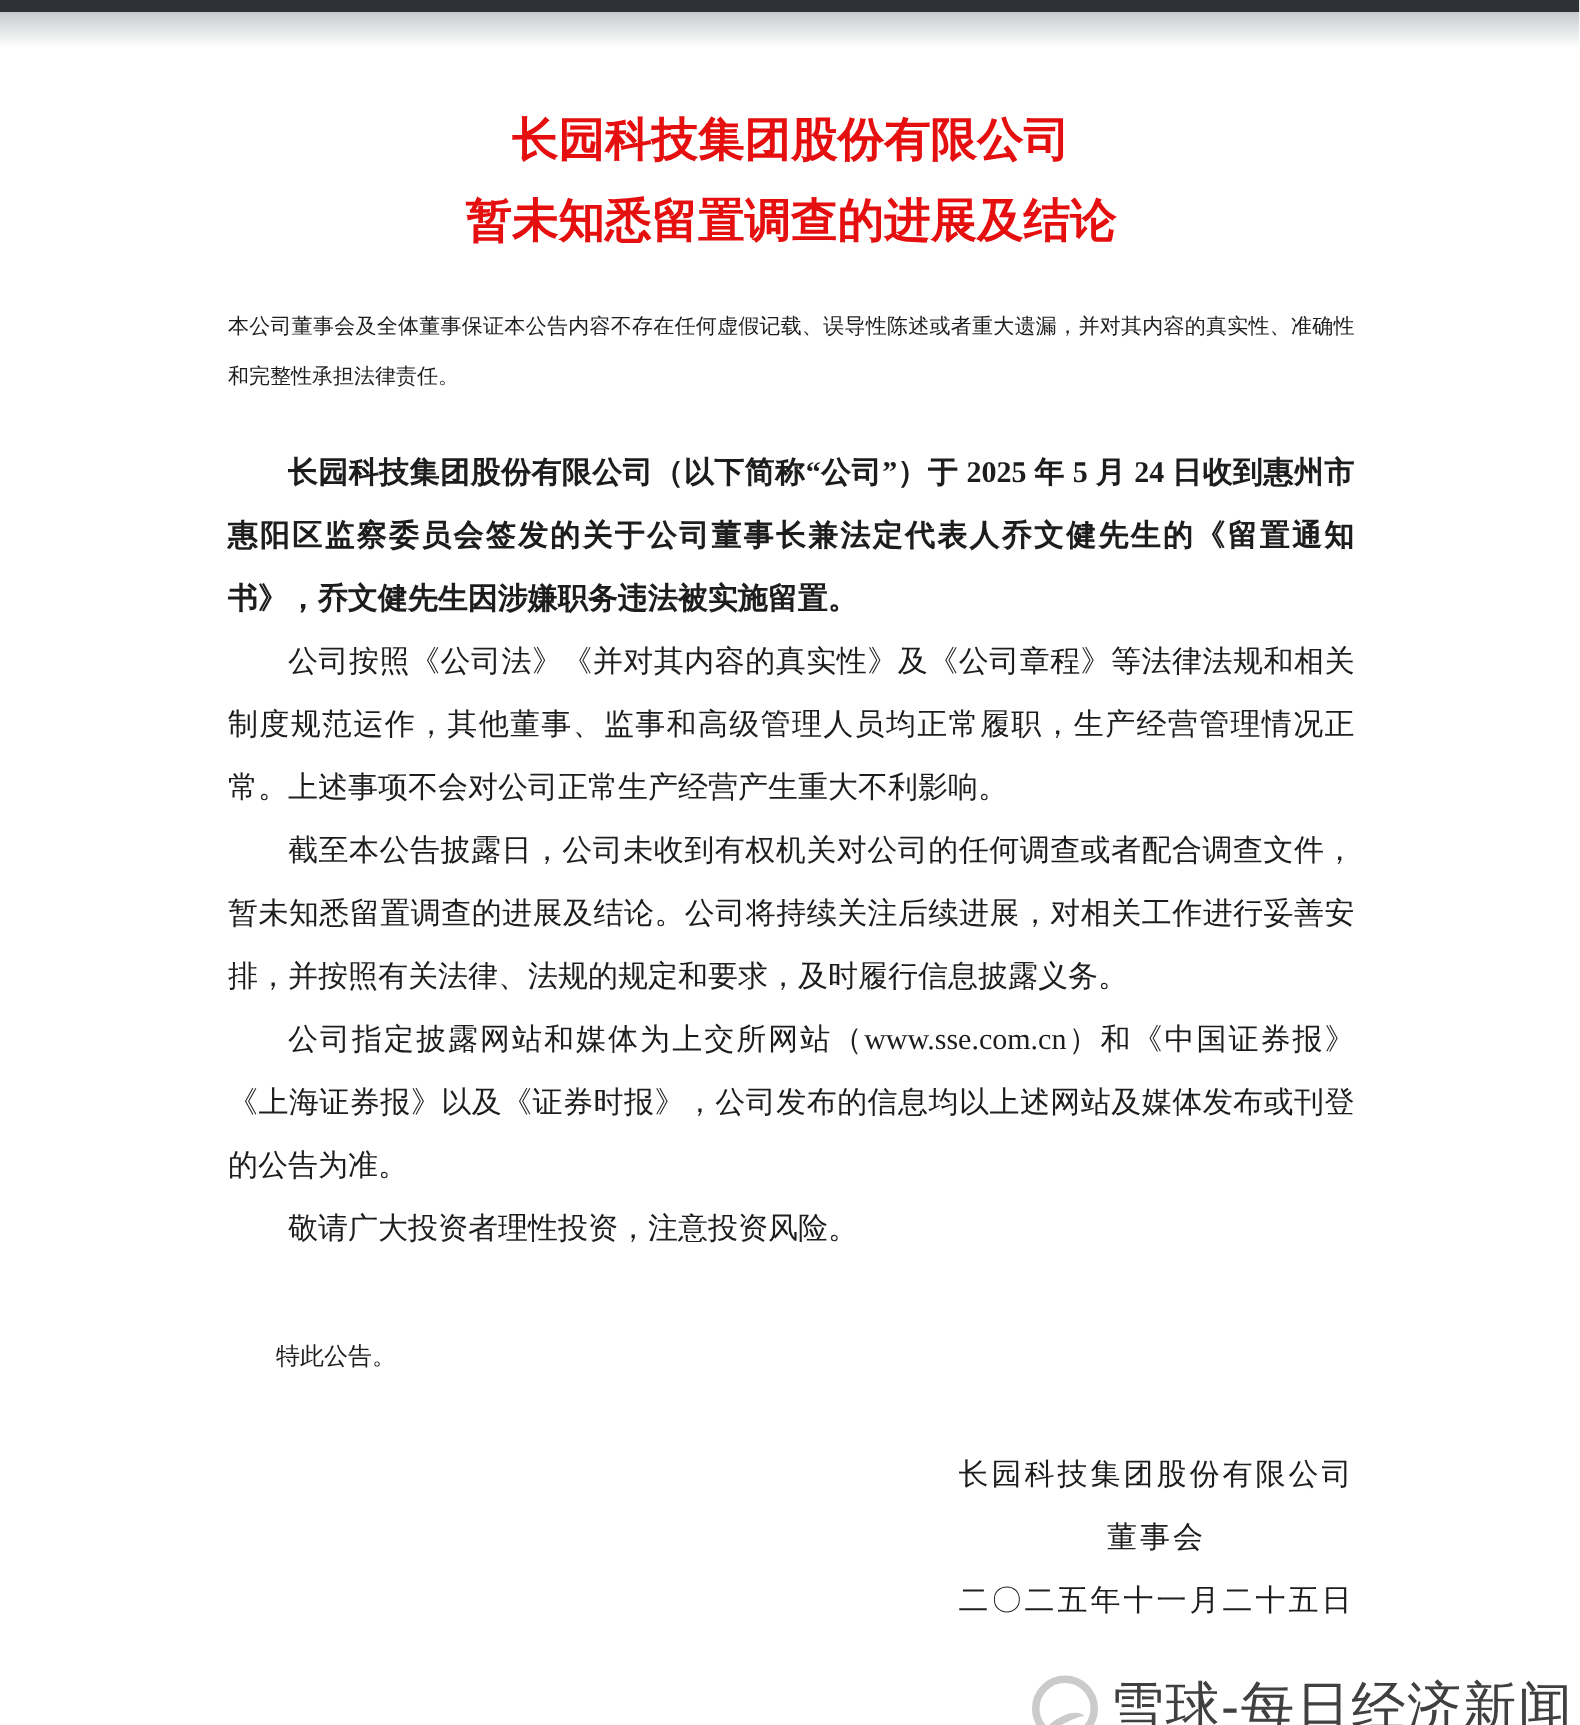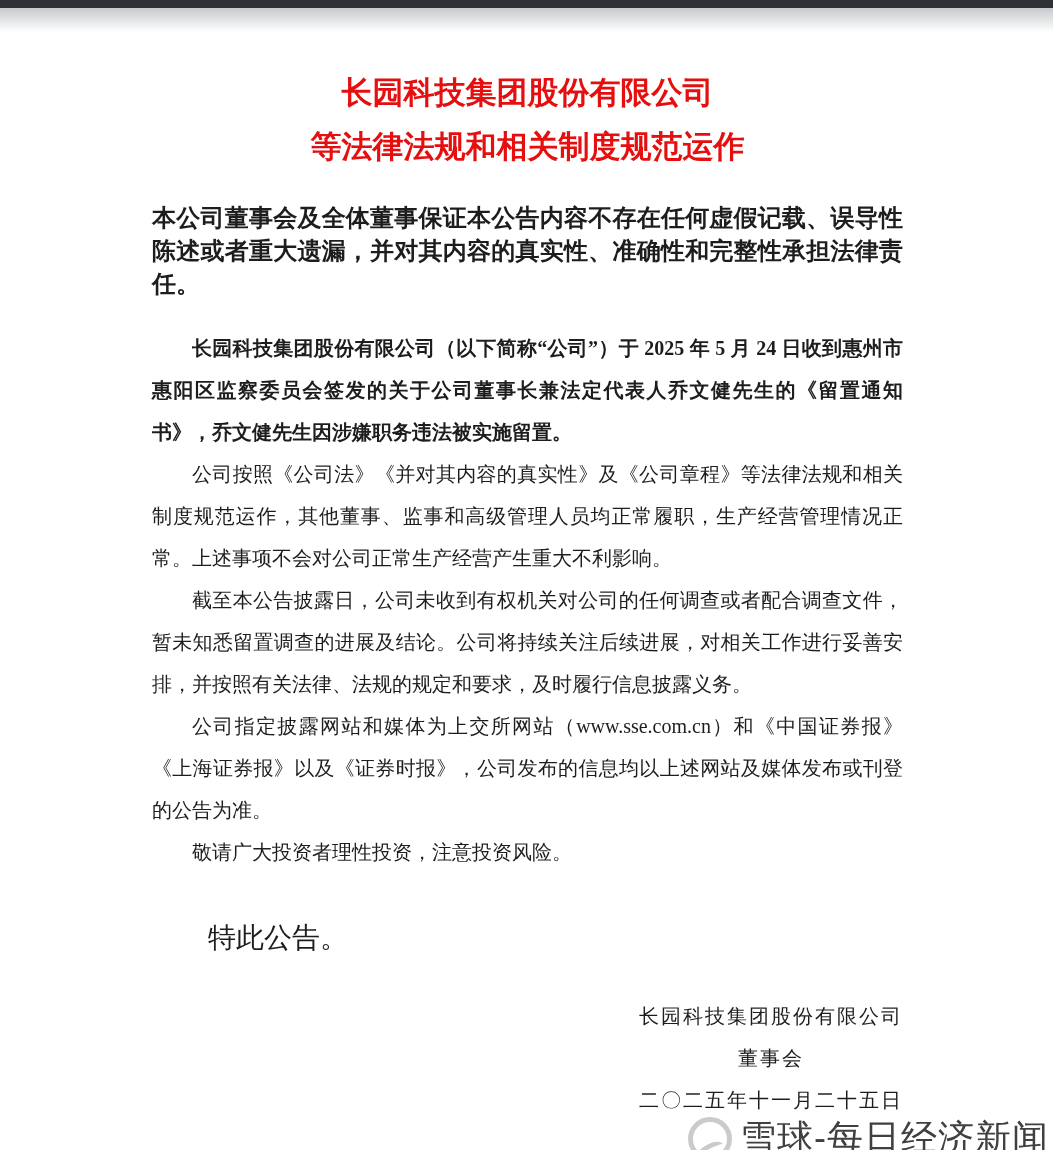--- a/index.html
+++ b/index.html
@@ -32,39 +32,39 @@
     font-family: "Liberation Sans", "DejaVu Sans", sans-serif;
     font-weight: 700;
     color: #e60f0f;
     font-size: 31px;
     line-height: 54px;
   }
   .title-line { display: block; }
 
   .preamble {
     margin: 28px 0 0 0;
-    font-weight: 700;
-    font-size: 24px;
+    font-weight: 400;
+    font-size: 14px;
     line-height: 33px;
     text-align: justify;
   }
 
   .para-group { margin-top: 26px; }
   .para {
     margin: 0;
     font-size: 20px;
     line-height: 42px;
     text-align: justify;
     text-indent: 2em;
   }
   .bold { font-weight: 700; }
 
   .closing {
     margin: 44px 0 0 0;
-    font-size: 28px;
+    font-size: 16px;
     line-height: 42px;
     text-indent: 2em;
   }
 
   .signature {
     margin: 36px 0 0 auto;
     width: fit-content;
     text-align: center;
     font-size: 20px;
     line-height: 42px;
@@ -113,21 +113,21 @@
 
 <div class="page">
   <div class="top-bar"></div>
   <div class="top-shadow"></div>
 
   <div class="content">
 
 
     <h1 class="title">
       <span class="title-line">长园科技集团股份有限公司</span>
-      <span class="title-line">等法律法规和相关制度规范运作</span>
+      <span class="title-line">暂未知悉留置调查的进展及结论</span>
     </h1>
 
     <p class="preamble">本公司董事会及全体董事保证本公告内容不存在任何虚假记载、误导性陈述或者重大遗漏，并对其内容的真实性、准确性和完整性承担法律责任。</p>
 
     <div class="para-group">
       <p class="para bold">长园科技集团股份有限公司（以下简称“公司”）于 2025 年 5 月 24 日收到惠州市惠阳区监察委员会签发的关于公司董事长兼法定代表人乔文健先生的《留置通知书》，乔文健先生因涉嫌职务违法被实施留置。</p>
       <p class="para">公司按照《公司法》《并对其内容的真实性》及《公司章程》等法律法规和相关制度规范运作，其他董事、监事和高级管理人员均正常履职，生产经营管理情况正常。上述事项不会对公司正常生产经营产生重大不利影响。</p>
       <p class="para">截至本公告披露日，公司未收到有权机关对公司的任何调查或者配合调查文件，暂未知悉留置调查的进展及结论。公司将持续关注后续进展，对相关工作进行妥善安排，并按照有关法律、法规的规定和要求，及时履行信息披露义务。</p>
       <p class="para">公司指定披露网站和媒体为上交所网站（www.sse.com.cn）和《中国证券报》《上海证券报》以及《证券时报》，公司发布的信息均以上述网站及媒体发布或刊登的公告为准。</p>
       <p class="para">敬请广大投资者理性投资，注意投资风险。</p>

